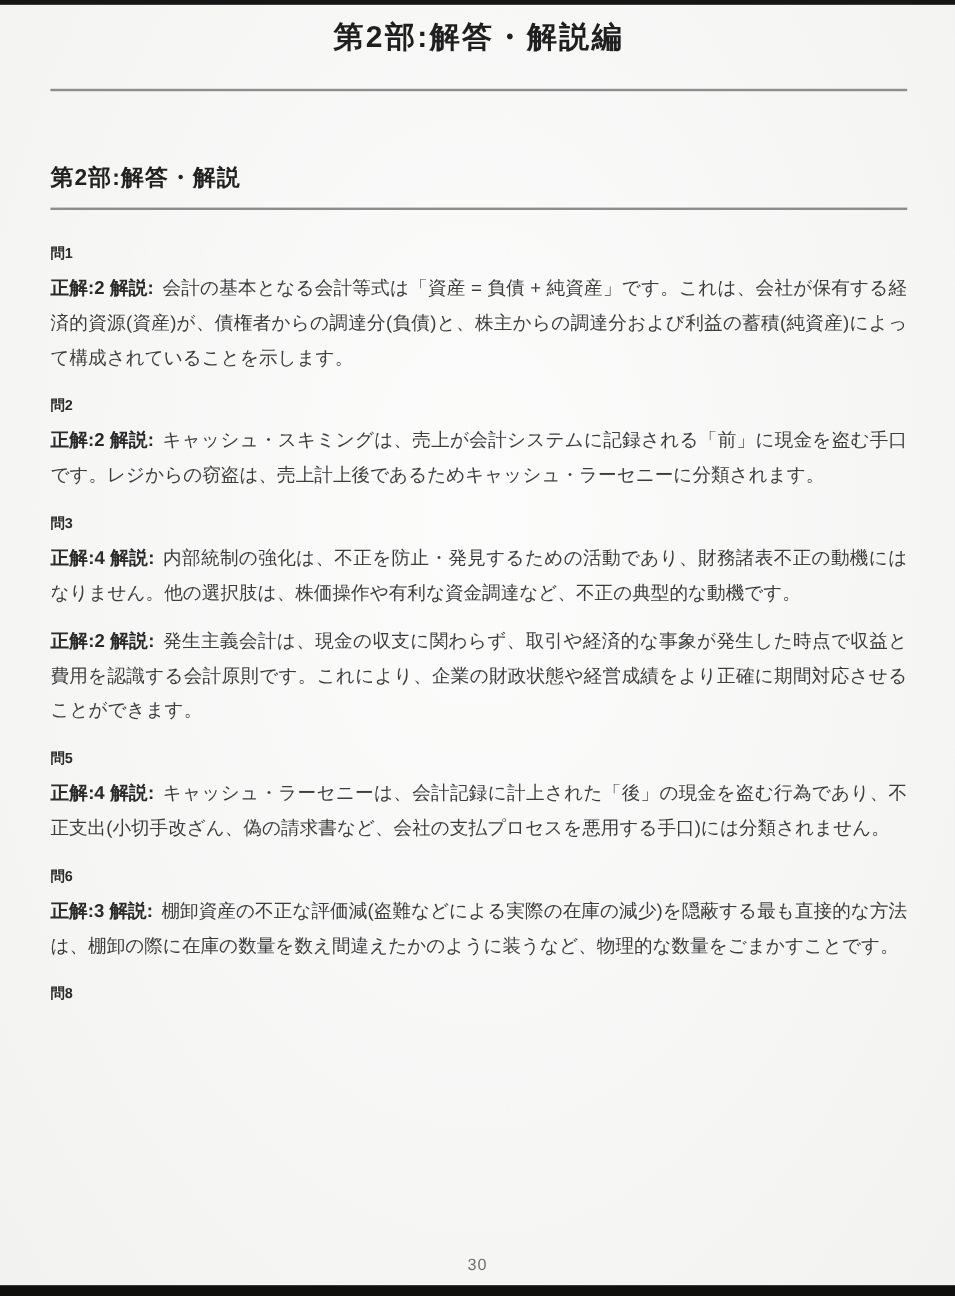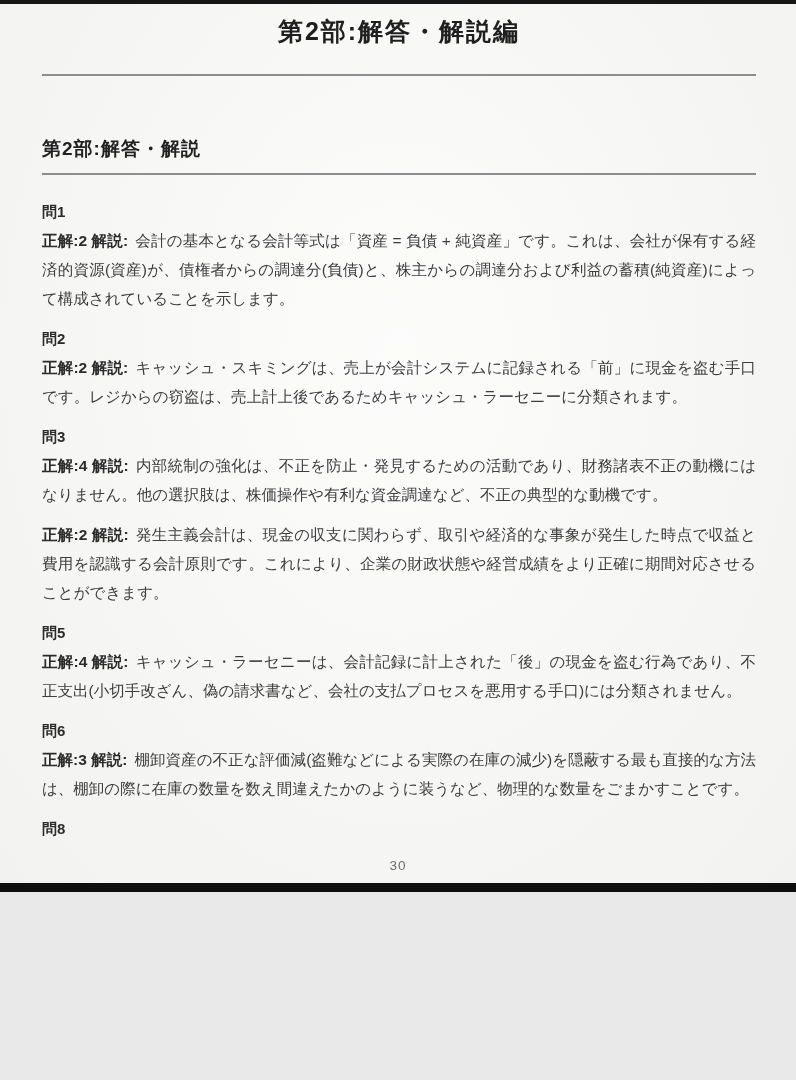--- a/index.html
+++ b/index.html
@@ -6,21 +6,21 @@
     margin: 0;
     padding: 0;
   }
   body {
     font-family: "Liberation Sans", "DejaVu Sans", sans-serif;
     background: #e9e9e9;
   }
   .page {
     position: relative;
     width: 796px;
-    height: 892px;
+    height: 1080px;
     margin: 0 auto;
     background: #f8f8f7;
     background-image: radial-gradient(ellipse at 50% 40%, rgba(255,255,255,0.6) 0%, rgba(230,230,228,0.35) 100%);
     color: #3a3a3a;
     overflow: hidden;
     box-sizing: border-box;
   }
   .edge-bar-top {
     position: absolute;
     top: 0; left: 0; right: 0;
@@ -68,21 +68,21 @@
     margin-top: 11px;
   }
   .questions {
     margin-top: 22px;
   }
   .question {
     margin: 0 0 11px 0;
   }
   .q-label {
     font-weight: bold;
-    font-size: 15px;
+    font-size: 12px;
     line-height: 29px;
     color: #2b2b2b;
   }
   .q-text {
     margin: 0;
     font-size: 15.5px;
     line-height: 29px;
     text-align: justify;
     color: #3d3d3d;
   }

